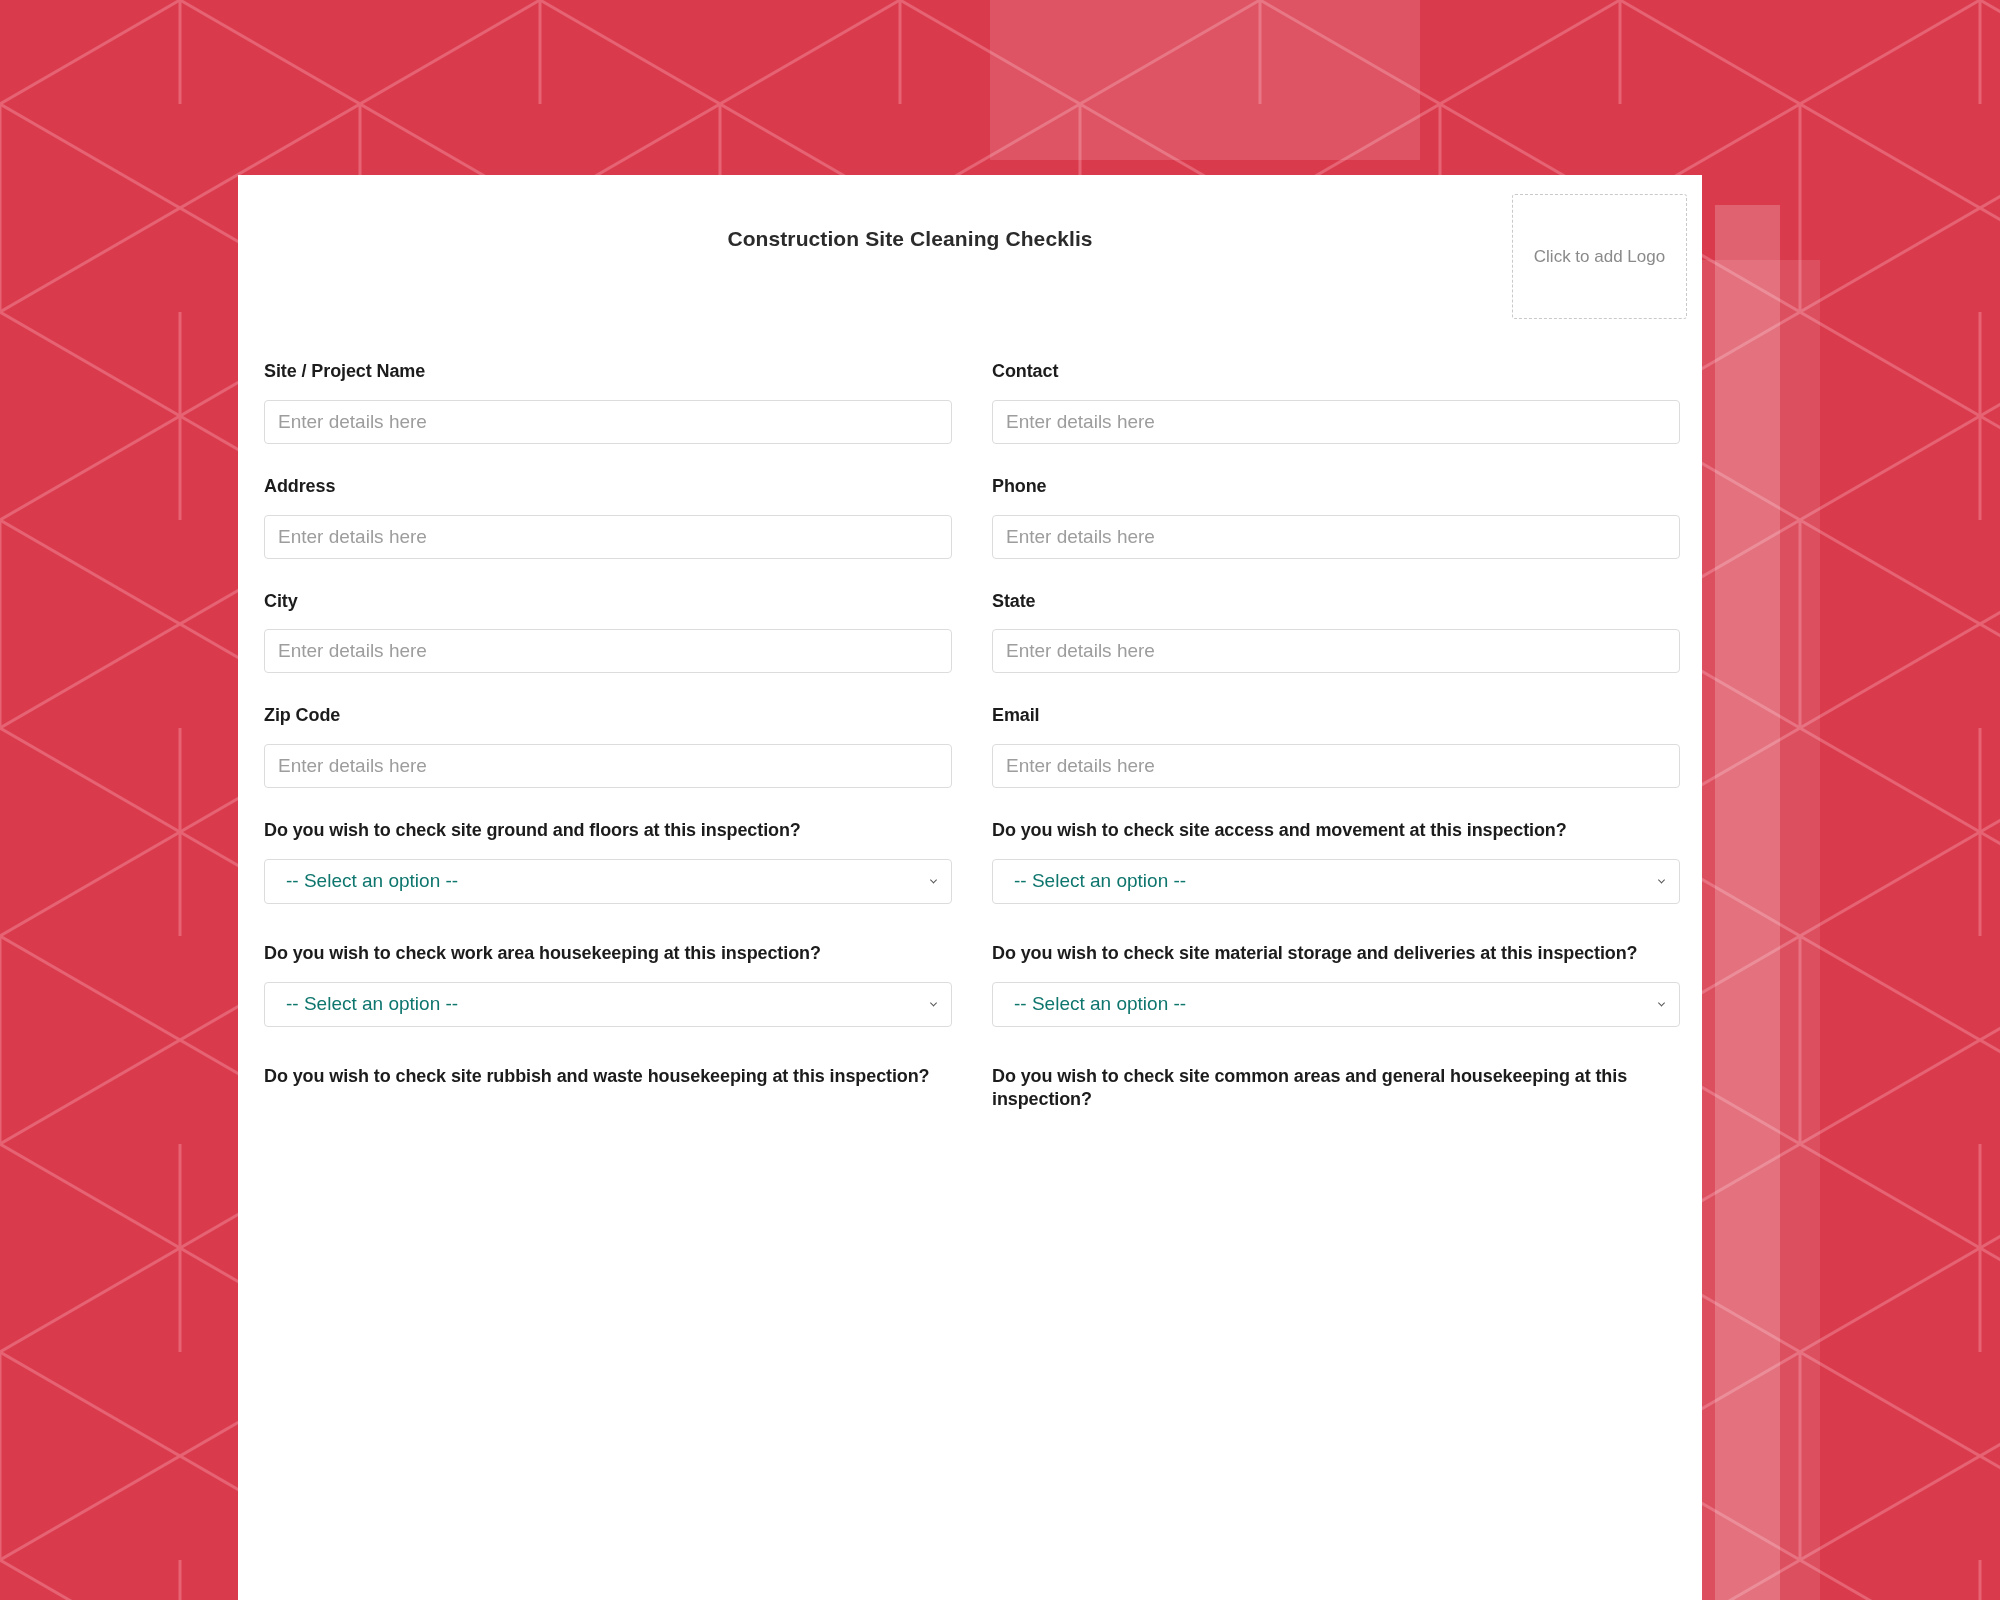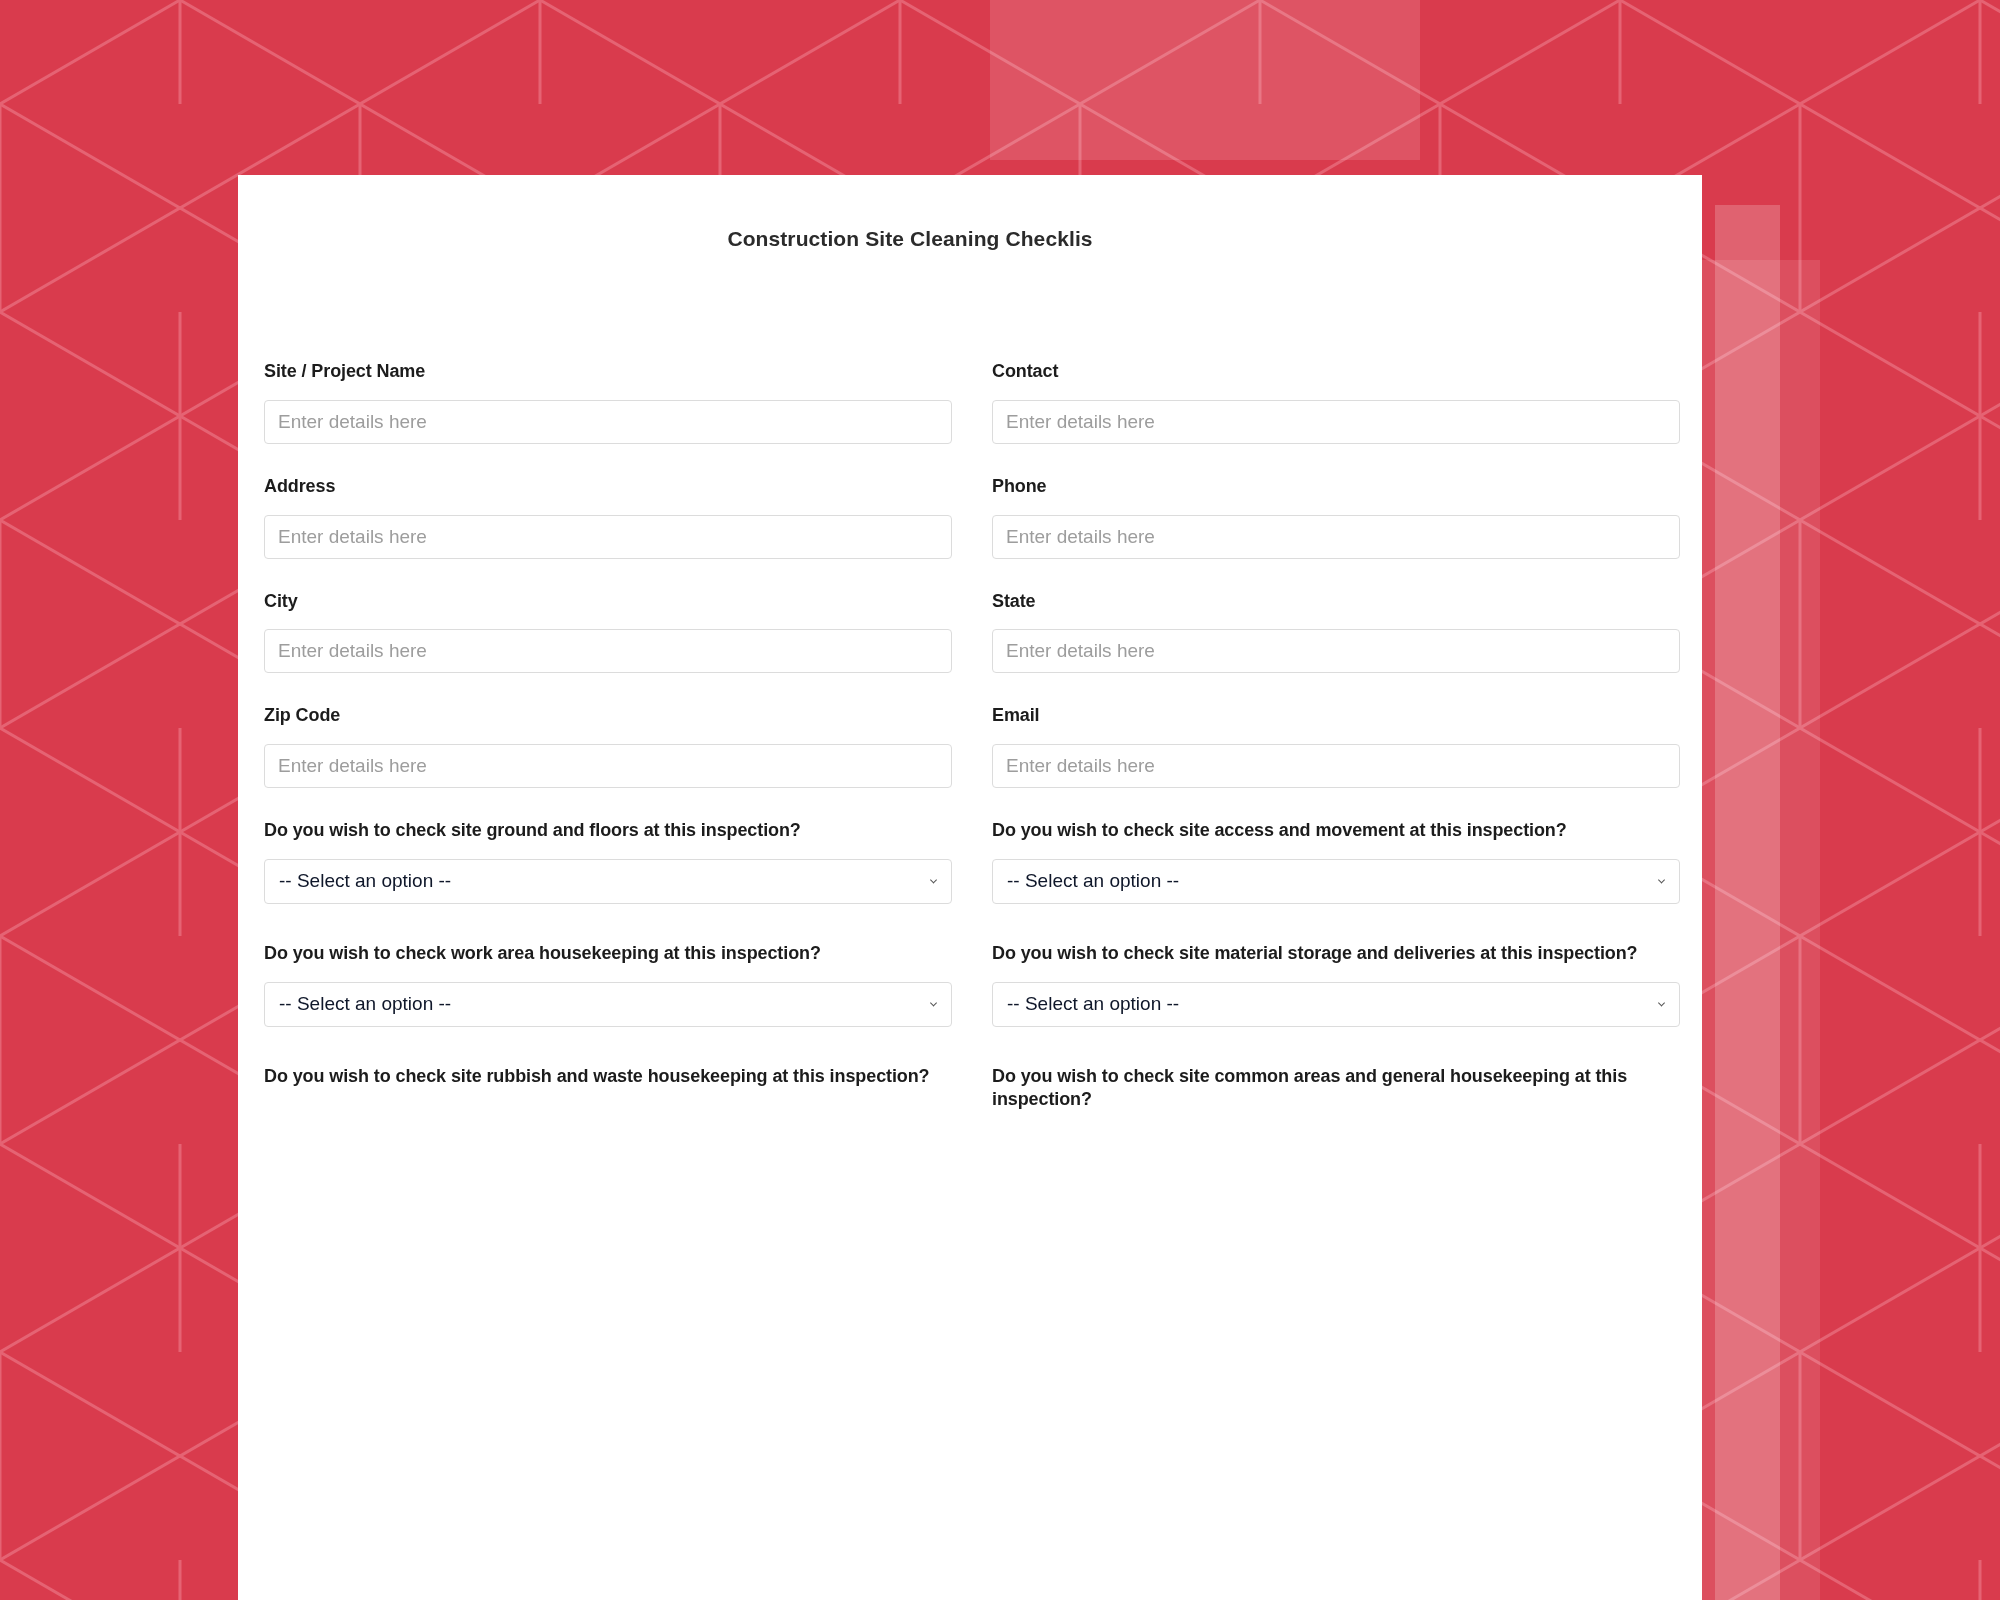--- a/index.html
+++ b/index.html
@@ -130,23 +130,23 @@
     width: 100%;
   }
 
   .select-box {
     display: flex;
     align-items: center;
     width: 100%;
     height: 45px;
     border: 1px solid #dcdcdc;
     border-radius: 4px;
-    padding: 0 30px 0 14px;
+    padding: 0 30px 0 21px;
     font-size: 19px;
-    color: #0f172a;
+    color: #0f766e;
     background: #fff;
     cursor: pointer;
     white-space: nowrap;
     overflow: hidden;
   }
 
   .select-caret {
     position: absolute;
     right: 14px;
     top: 50%;
@@ -201,20 +201,23 @@
     <rect x="1715" y="205" width="65" height="1400" fill="#ffffff" opacity="0.20"></rect>
     <rect x="1700" y="260" width="120" height="1340" fill="#ffffff" opacity="0.10"></rect>
   </svg>
 </div>
 
 <div id="card">
 
   <div class="card-header">
     <div class="form-title">Construction Site Cleaning Checklis</div>
 
+    <div class="logo-drop">
+      <span class="logo-drop-label">Click to add Logo</span>
+    </div>
   </div>
 
   <div class="form-body">
 
     <div class="field-grid">
 
       <div class="field">
         <div class="field-label">Site / Project Name</div>
         <input class="text-input" type="text" placeholder="Enter details here" style="">
       </div>

